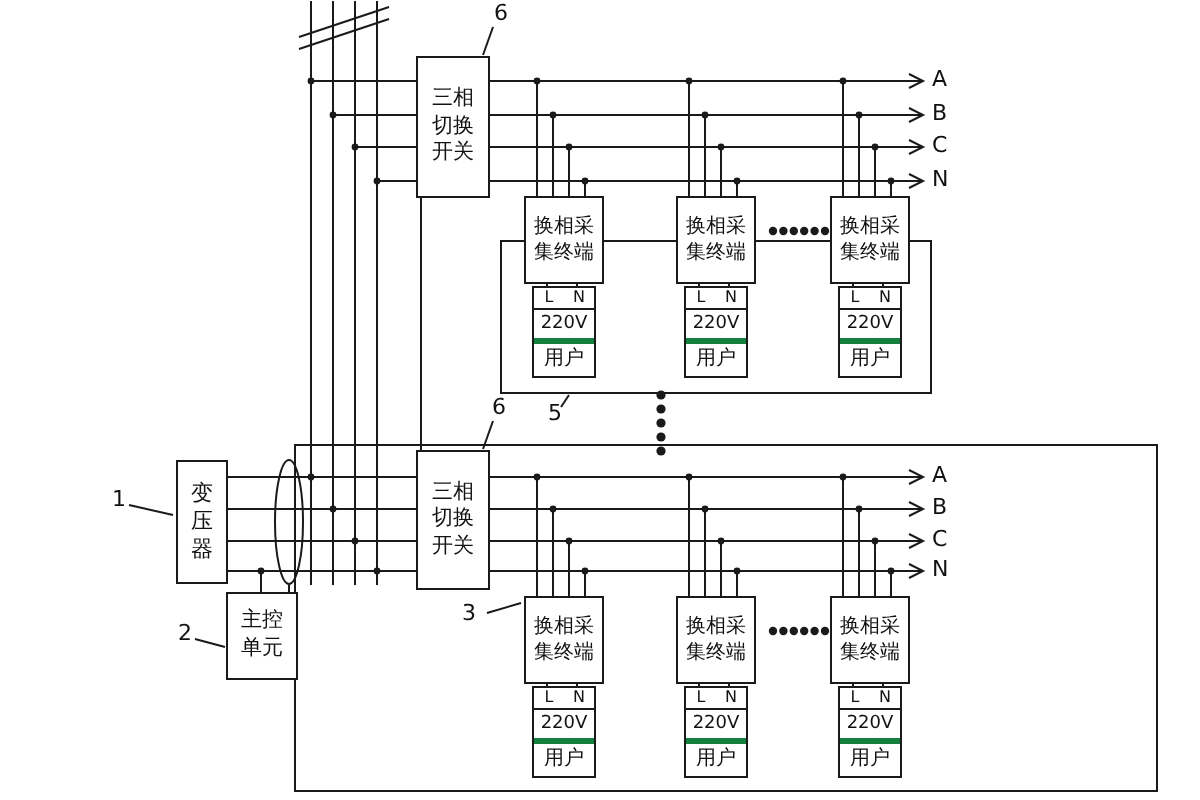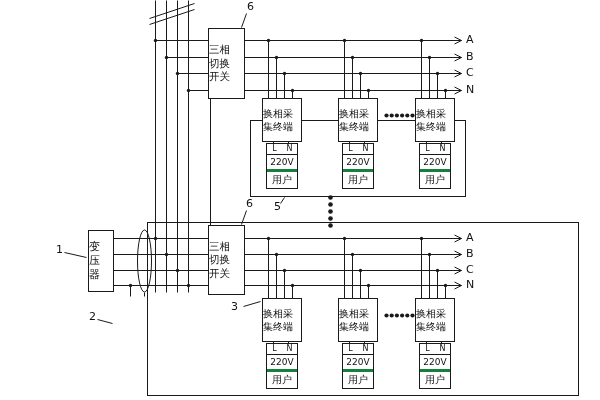--- a/index.html
+++ b/index.html
@@ -1,19 +1,19 @@
 <!DOCTYPE html>
 <html><head>
 <meta charset="utf-8">
 <style>
   html,body{margin:0;padding:0;width:600px;height:400px;background:#fff;overflow:hidden}
   body{font-family:"DejaVu Sans","Liberation Sans",sans-serif;color:#111;position:relative}
   #diagram{position:absolute;left:0;top:0;width:600px;height:400px}
   #wires{position:absolute;left:0;top:0}
-  .box{position:absolute;border:1px solid #1a1a1a;background:#fff;display:flex;align-items:center;justify-content:flex-start;text-align:center}
+  .box{position:absolute;border:1px solid #1a1a1a;background:#fff;display:flex;align-items:center;justify-content:center;text-align:center}
   .box span{white-space:pre-line;line-height:1.3}
   .sw{font-size:10.5px}
   .tf{font-size:11px}
   .mc{font-size:10.5px}
   .term{font-size:10px}
   .userbox{position:absolute;border:1px solid #1a1a1a;background:#fff;display:flex;flex-direction:column;text-align:center;overflow:hidden}
   .lnrow{display:flex;height:10px;border-bottom:1px solid #1a1a1a;font-size:8px;line-height:9px}
   .lnrow span{flex:1}
   .uv{height:15px;border-bottom:3px solid #15803d;font-size:9px;line-height:14px}
   .uu{flex:1;font-size:10px;line-height:16px}
@@ -162,20 +162,24 @@
   <div class="box sw" style="left:208px;top:225px;width:35px;height:68px">
     <span>三相
 切换
 开关</span>
   </div>
   <div class="box tf" style="left:88px;top:230px;width:24px;height:60px">
     <span>变
 压
 器</span>
   </div>
+  <div class="box mc" style="left:113px;top:296px;width:34px;height:42px">
+    <span>主控
+单元</span>
+  </div>
 
   <span class="lbl" style="left:247px;top:1px">6</span>
   <span class="lbl" style="left:246px;top:198px">6</span>
   <span class="lbl" style="left:274px;top:201px">5</span>
   <span class="lbl" style="left:231px;top:301px">3</span>
   <span class="lbl" style="left:56px;top:244px">1</span>
   <span class="lbl" style="left:89px;top:311px">2</span>
 <span class="lbl" style="left: 466px; top: 34px;">A</span>
     <span class="lbl" style="left: 466px; top: 51px;">B</span>
     <span class="lbl" style="left: 466px; top: 67px;">C</span>

